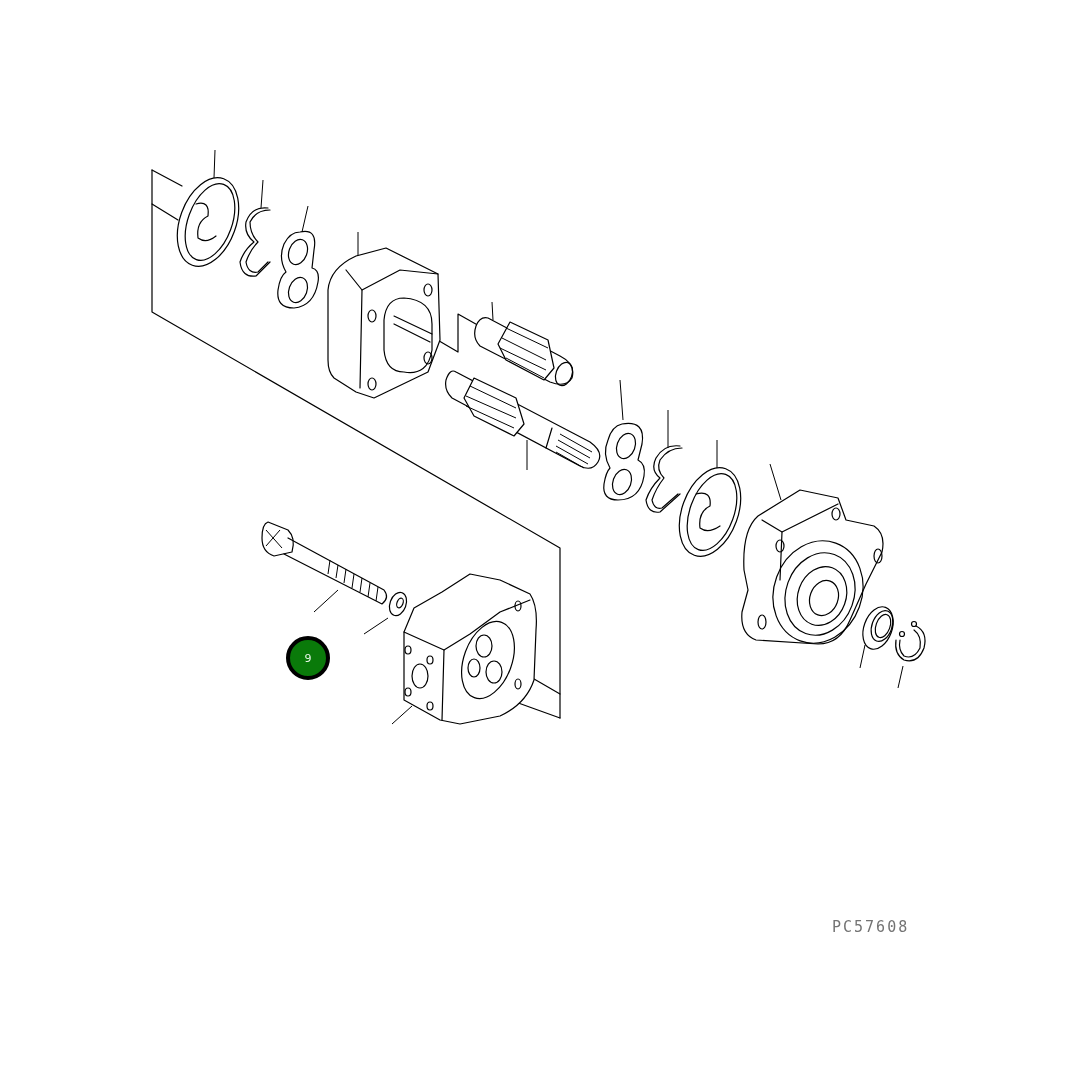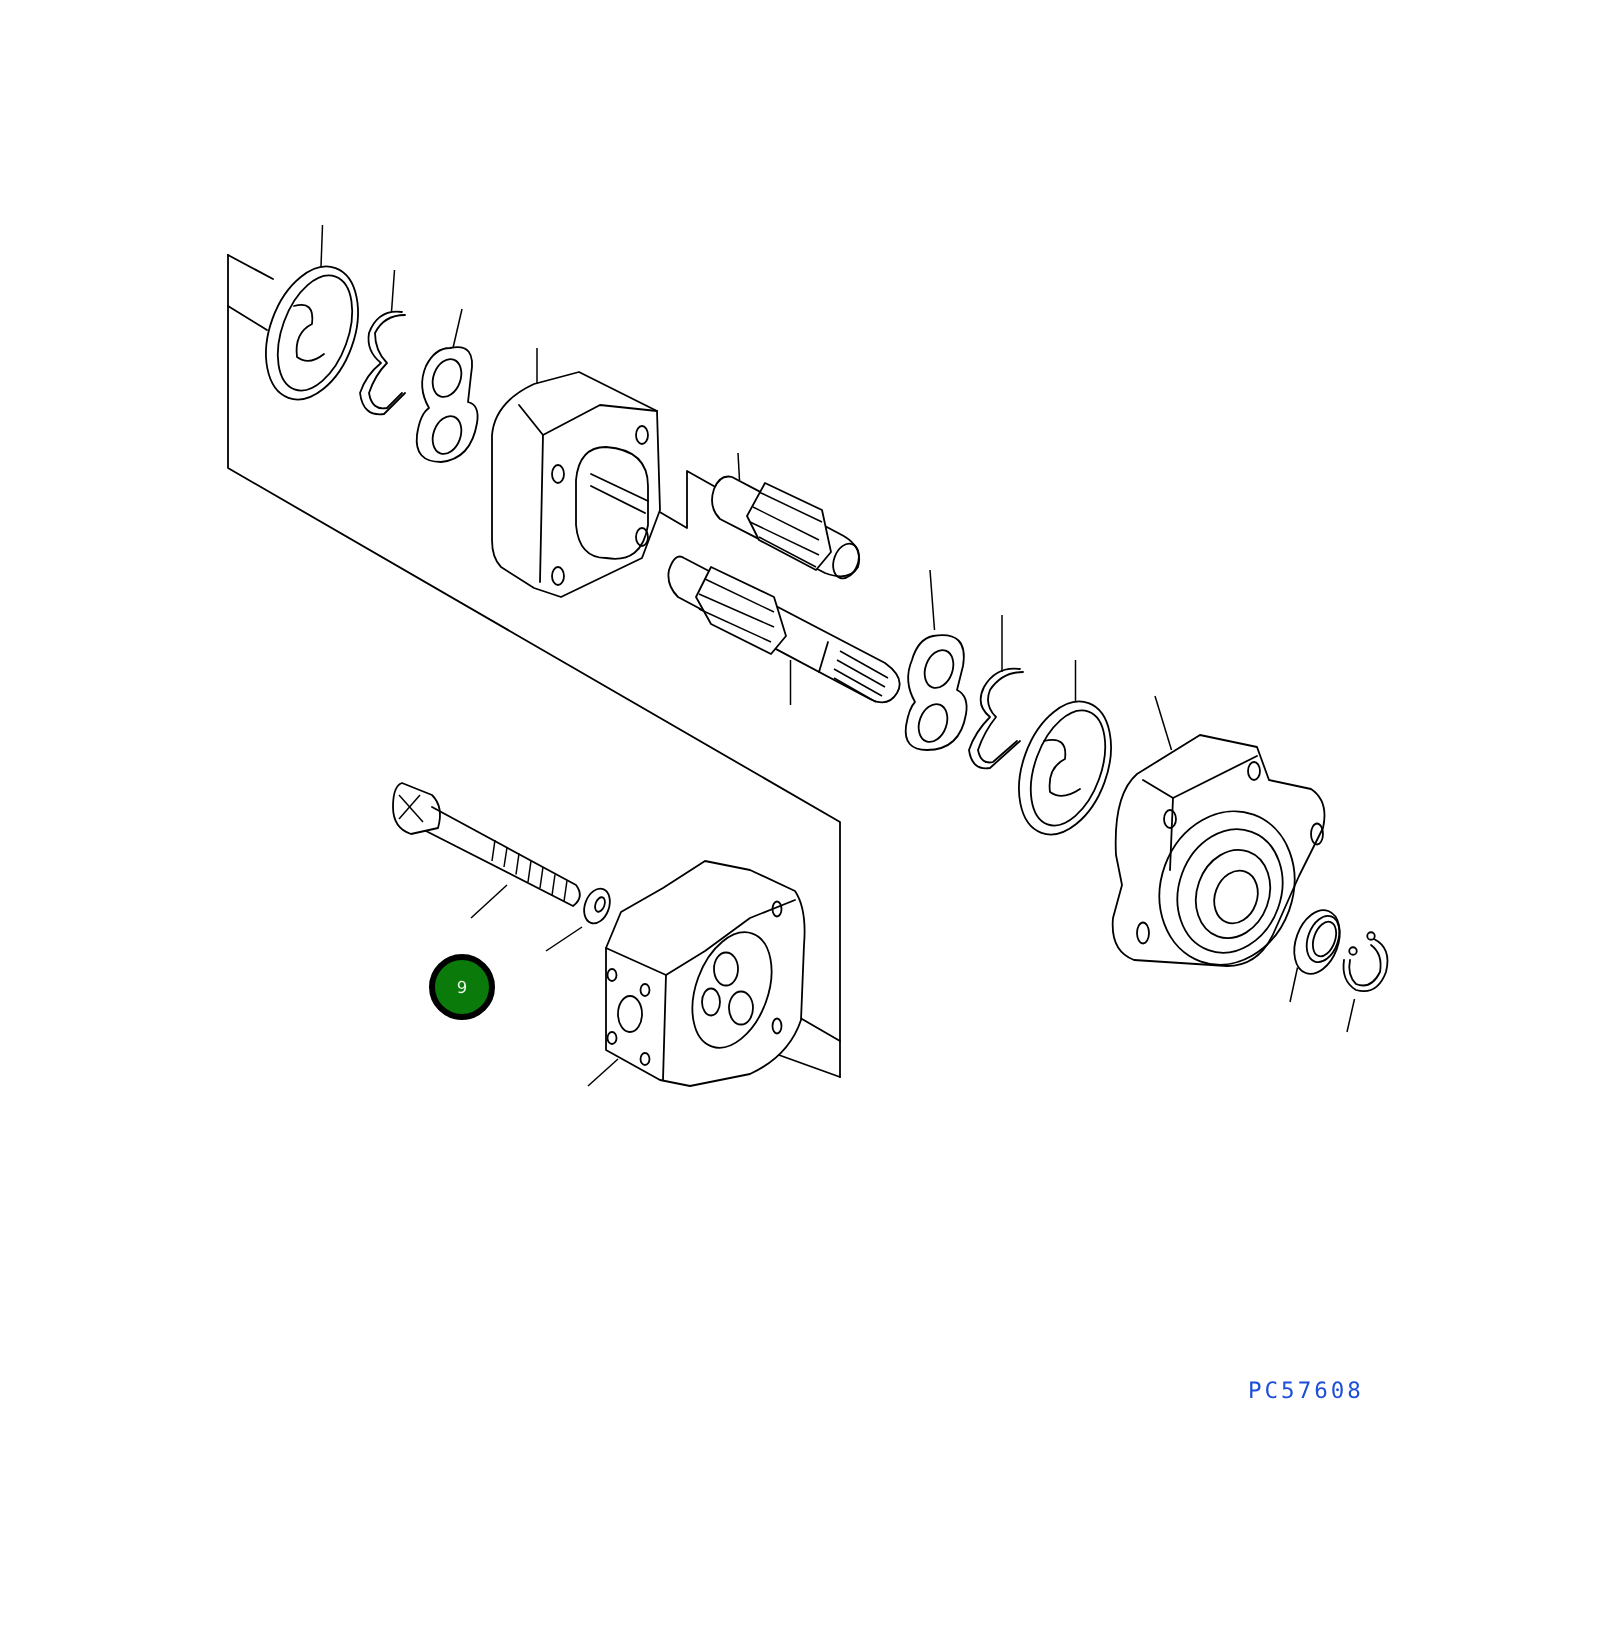--- a/index.html
+++ b/index.html
@@ -9,21 +9,21 @@
     svg .thin { fill: none; stroke: #000; stroke-width: 1; }
     svg .fillw { fill: #fff; stroke: #000; stroke-width: 1.2; stroke-linejoin: round; }
     .callout {
       position: absolute; width: 36px; height: 36px; border-radius: 50%;
       background: #0a7a0a; border: 4px solid #000; box-sizing: content-box;
       color: #e8f5e8; font-family: "DejaVu Sans", sans-serif; font-size: 11px;
       display: flex; align-items: center; justify-content: center; cursor: pointer;
     }
     .figcode {
       position: absolute; font-family: "DejaVu Sans Mono", monospace; font-size: 15px;
-      letter-spacing: 2px; color: #1d4ed8;
+      letter-spacing: 2px; color: #737373;
     }
   </style>
 </head>
 <body>
 
 <svg id="canvas" viewBox="0 0 1075 1084" xmlns="http://www.w3.org/2000/svg">
 
   <g>
     <polyline class="ln" points="152,170 152,312 560,548 560,718"></polyline>
     <line class="ln" x1="152" y1="170" x2="182" y2="186"></line>

